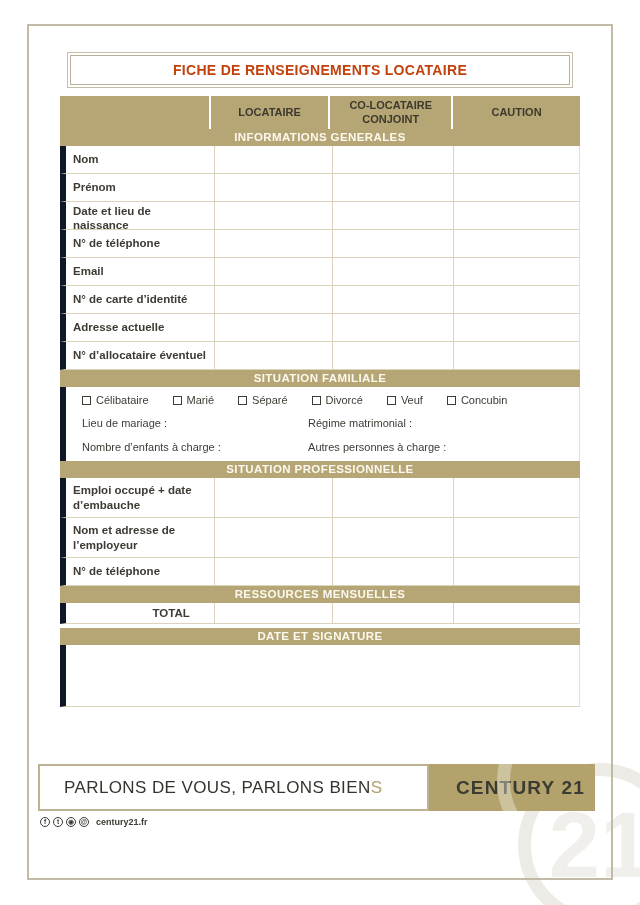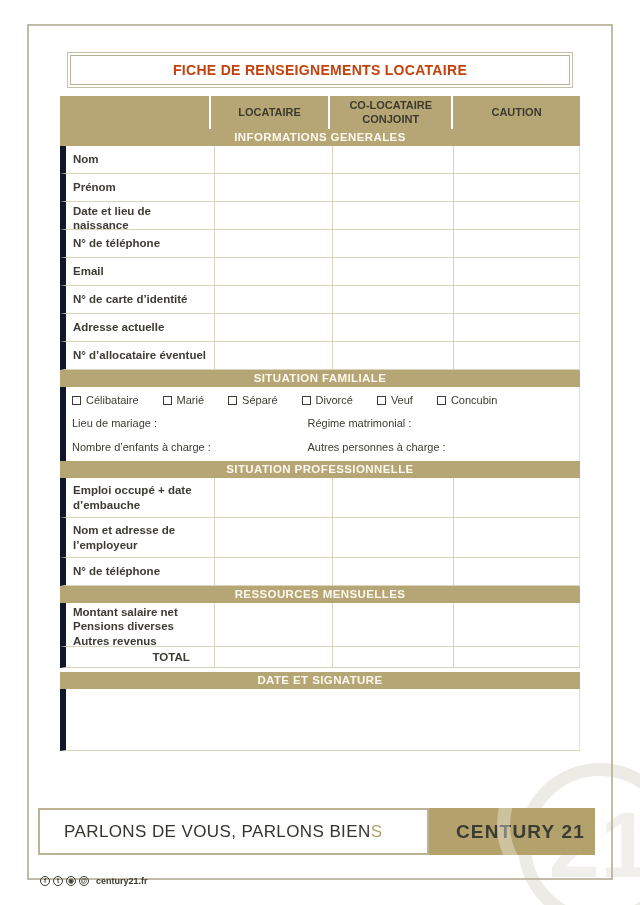--- a/index.html
+++ b/index.html
@@ -44,21 +44,21 @@
   .label-cell {
     display:flex; align-items:center; padding:2px 4px 2px 7px;
     font-size:11.5px; font-weight:bold; color:#3d3b33; line-height:1.25;
   }
   .row-tall { height:40px; }
   .row-res { height:44px; }
   .row-res .label-cell { flex-direction:column; align-items:flex-start; justify-content:center; }
   .row-total { height:21px; }
   .row-total .label-cell { justify-content:flex-end; padding-right:24px; }
   
-  .fam-area { height:74px; padding:4px 6px 0; font-size:11px; color:#3d3b33; border-bottom:0; }
+  .fam-area { height:74px; padding:4px 16px 0; font-size:11px; color:#3d3b33; border-bottom:0; }
   .checkbox-row { display:flex; align-items:center; height:18px; }
   .cb-item { display:flex; align-items:center; margin-right:24px; }
   .cb-box {
     width:9px; height:9px; border:1.5px solid #3d3b33; margin-right:5px; background:#fff;
     display:inline-block; flex:none;
   }
   .fam-fields { display:flex; margin-top:8px; }
   .fam-fields.second { margin-top:12px; }
   .fam-left { width:47%; }
   
@@ -74,21 +74,21 @@
   .slogan-accent { color:#b3a26b; }
   .brand-box {
     width:166px; background:#b3a26b; position:relative; overflow:hidden;
     display:flex; align-items:center; justify-content:center;
     font-size:19px; font-weight:bold; letter-spacing:1.2px; color:#3c3b33;padding-left:17px;
   }
   .brand-ghost {
     position:absolute; right:-52px; top:-58px; width:150px; height:150px;
     border-radius:50%; border:13px solid rgba(255,255,255,.35); pointer-events:none;
   }
-  .social-row { display:flex; align-items:center; margin:21px 0 0 11px; position:relative; z-index:2; }
+  .social-row { display:flex; align-items:center; margin:6px 0 0 11px; position:relative; z-index:2; }
   .soc-icon {
     width:10px; height:10px; border:1px solid #3c3b33; border-radius:50%;
     display:flex; align-items:center; justify-content:center;
     font-size:6.5px; font-weight:bold; color:#3c3b33; margin-right:3px; line-height:1;
   }
   .site-label { font-size:9px; font-weight:bold; color:#3c3b33; margin-left:4px; }
   
   .watermark {
     position:absolute; left:518px; top:763px; width:164px; height:164px;
     border-radius:50%; border:13px solid rgba(187,182,165,.28);
@@ -222,30 +222,20 @@
     </div>
     <div class="grid-row row">
       <div class="cell label-cell">N° de téléphone</div>
       <div class="cell"></div>
       <div class="cell"></div>
       <div class="cell"></div>
     </div>
 
     <div class="banner">RESSOURCES MENSUELLES</div>
 
-    <div class="grid-row row row-res">
-      <div class="cell label-cell">
-        <span>Montant salaire net</span>
-        <span>Pensions diverses</span>
-        <span>Autres revenus</span>
-      </div>
-      <div class="cell"></div>
-      <div class="cell"></div>
-      <div class="cell"></div>
-    </div>
     <div class="grid-row row row-total">
       <div class="cell label-cell">TOTAL</div>
       <div class="cell"></div>
       <div class="cell"></div>
       <div class="cell"></div>
     </div>
 
     <div class="gap4"></div>
 
     <div class="banner">DATE ET SIGNATURE</div>

